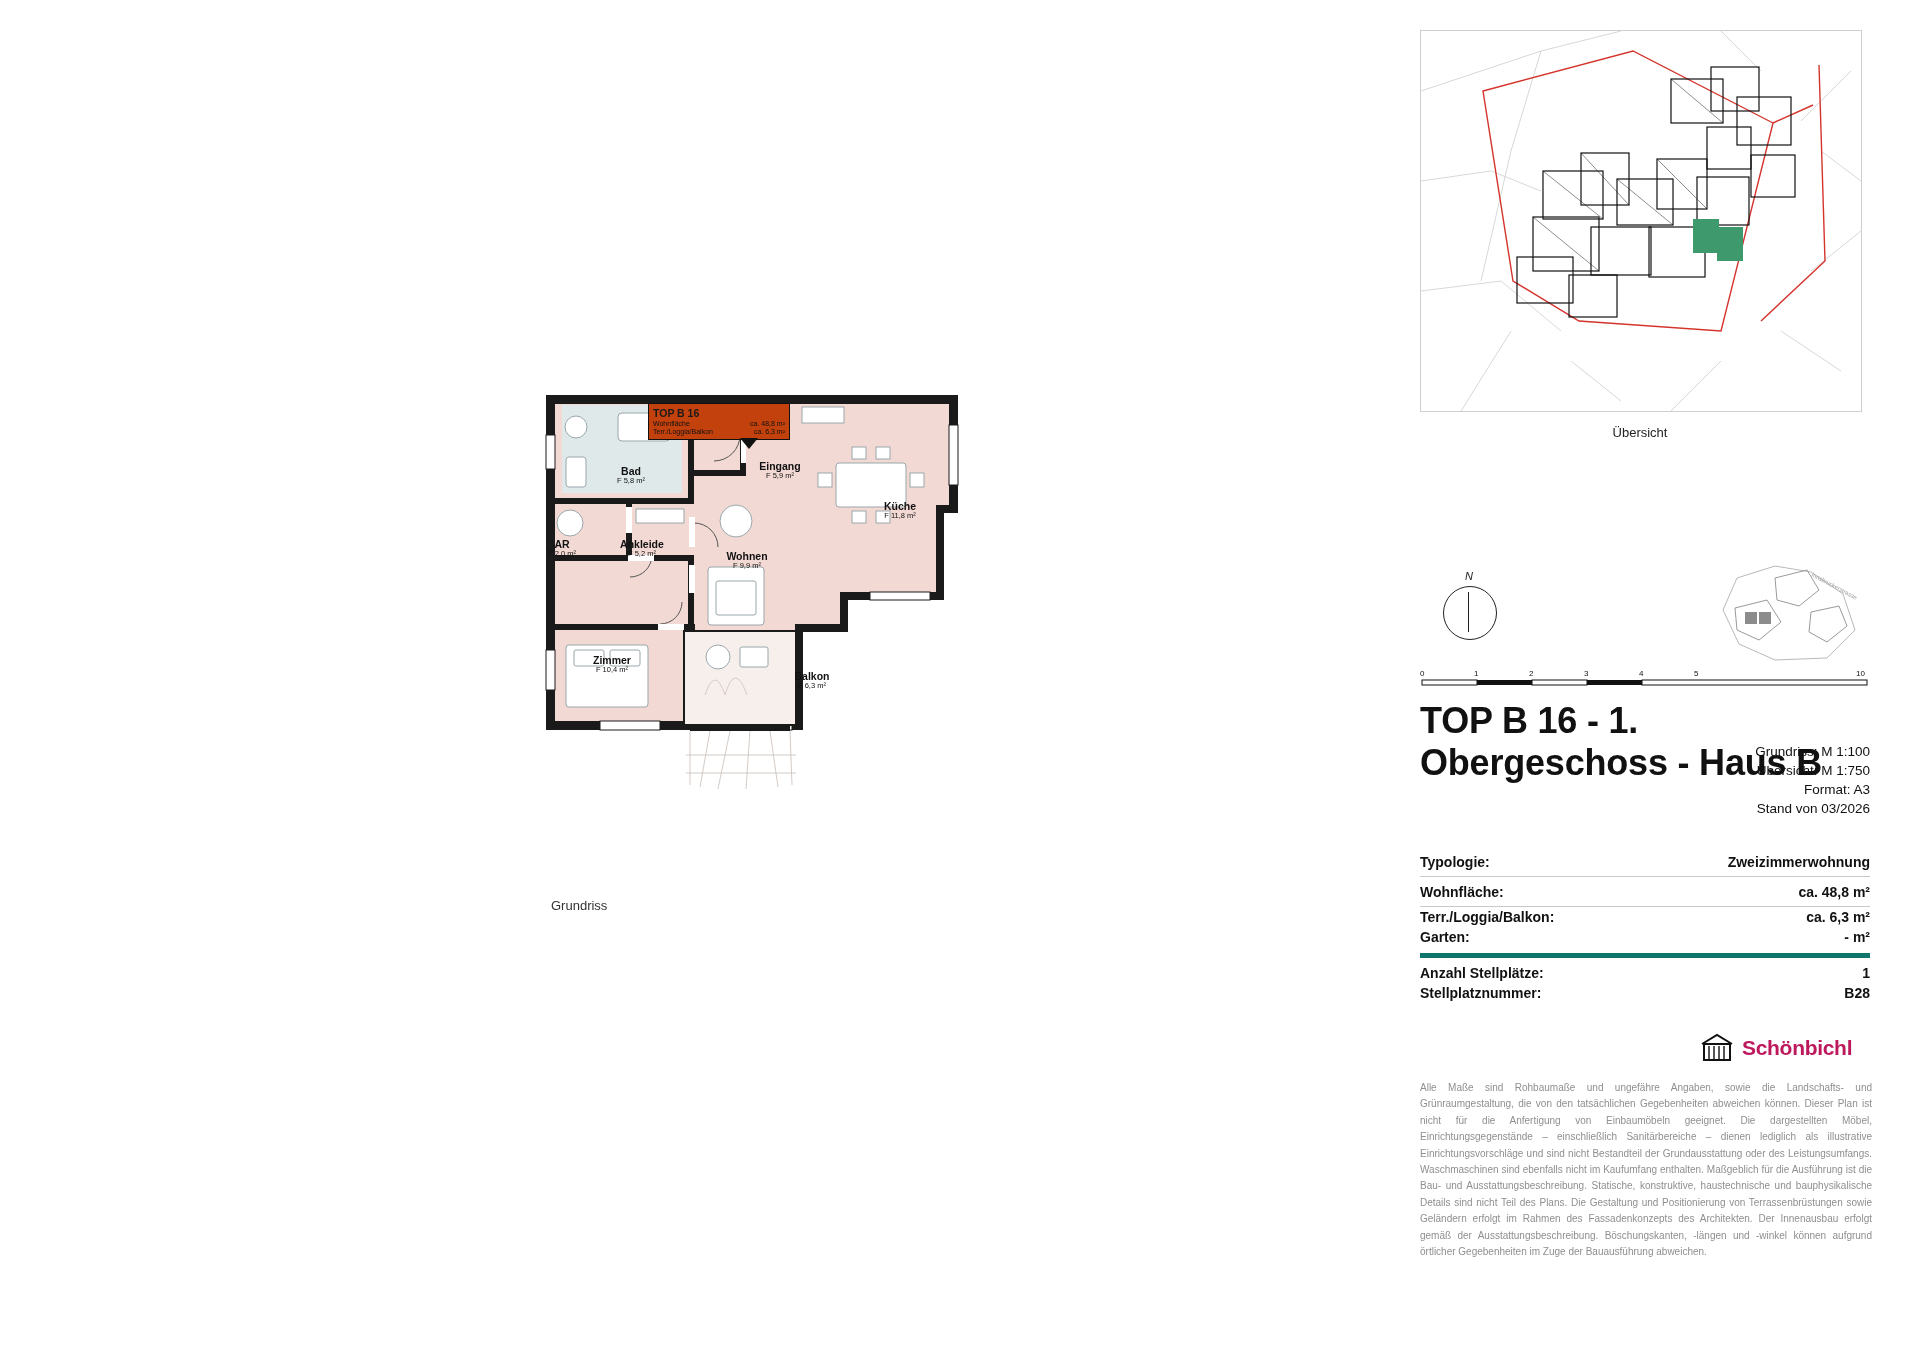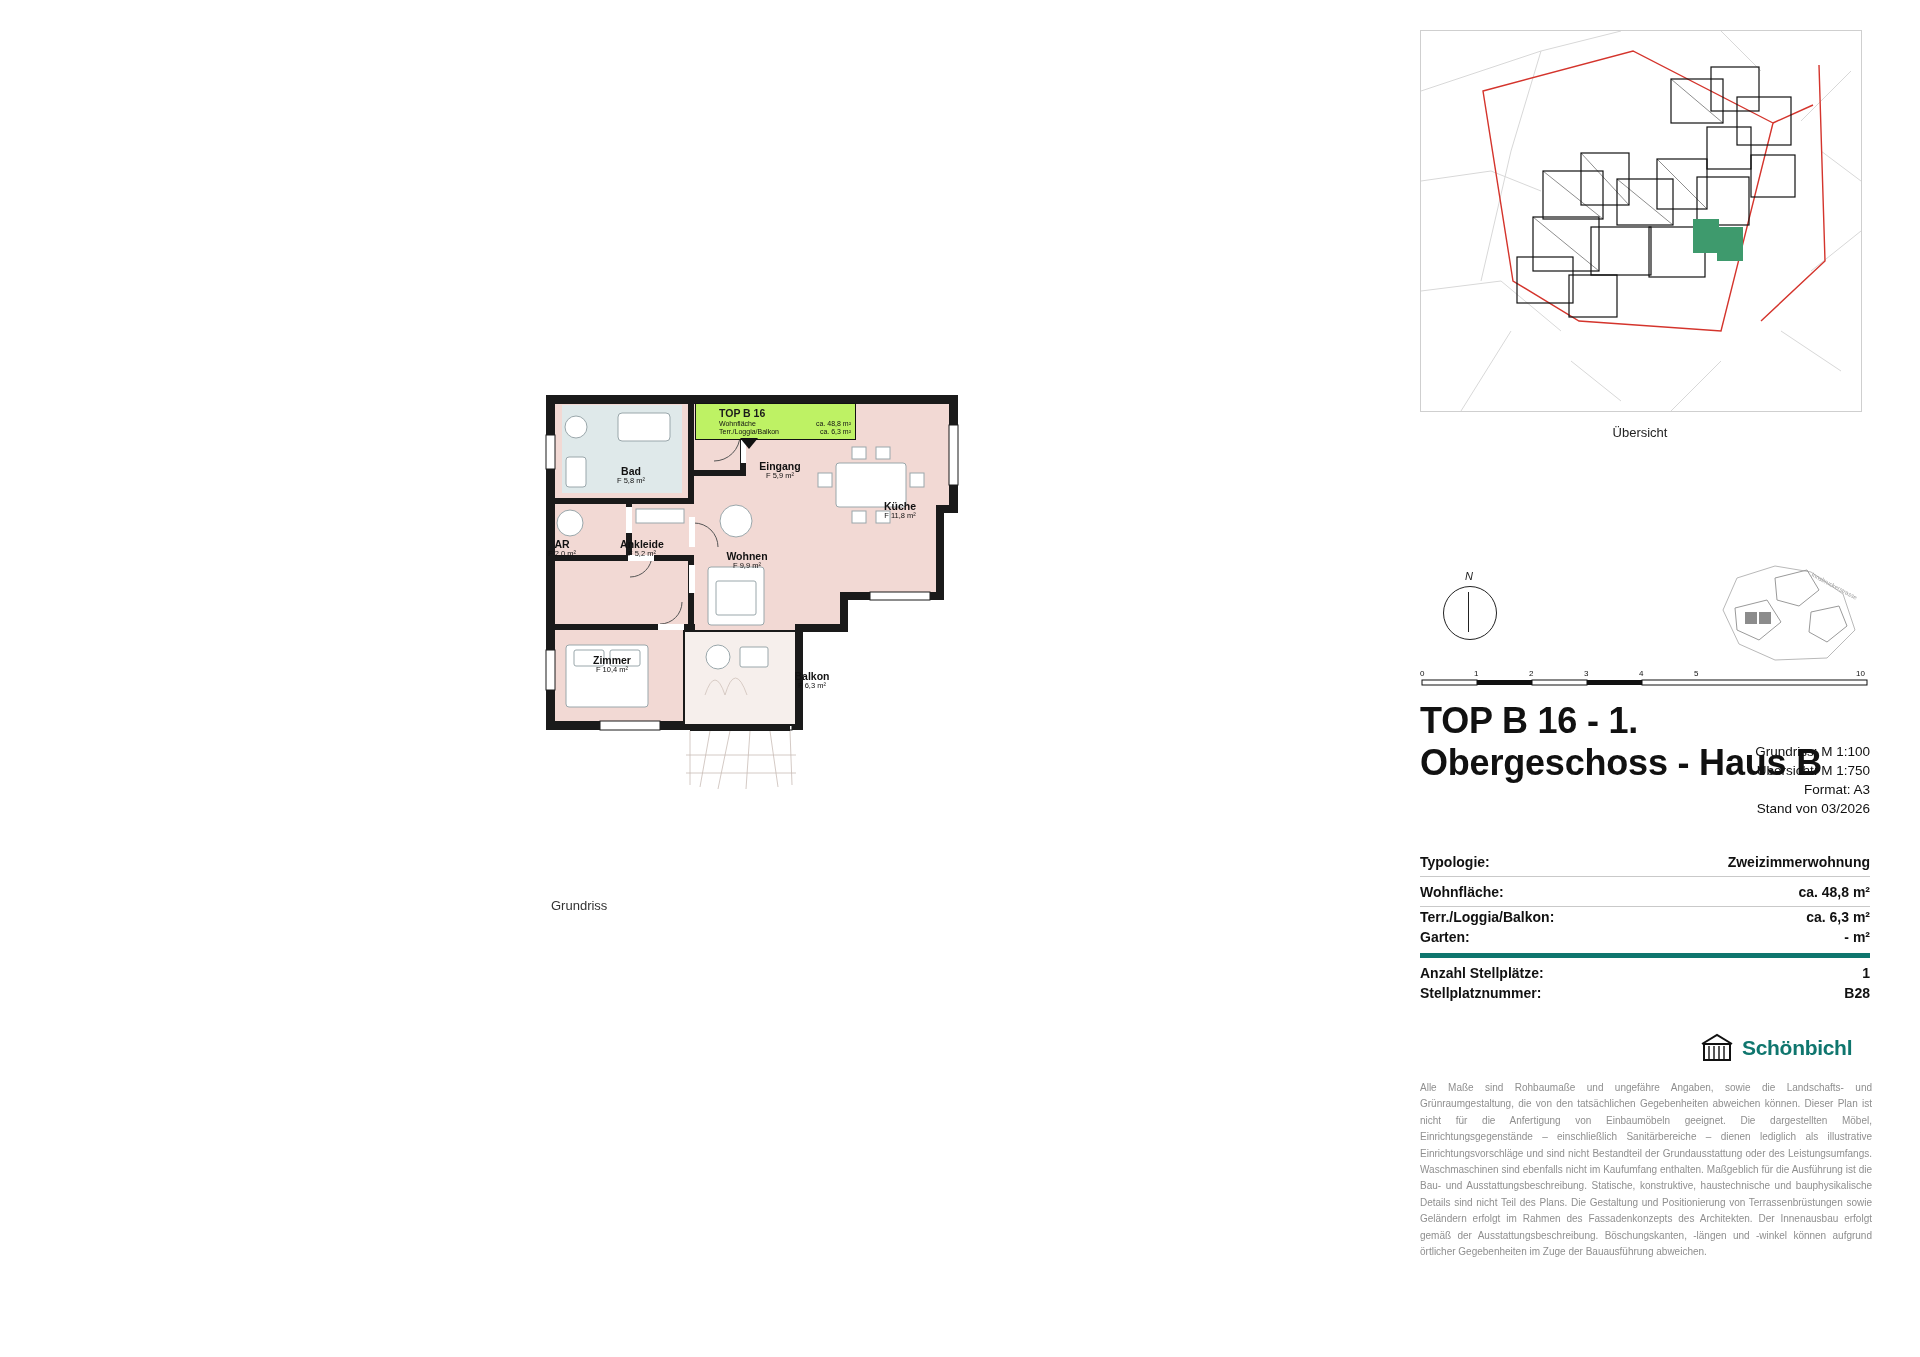--- a/index.html
+++ b/index.html
@@ -45,34 +45,34 @@
   }
 
   .spec-table{position:absolute;left:1420px;top:847px;width:450px;font-size:14px;color:#111;font-weight:bold;}
   .spec-row{display:flex;justify-content:space-between;padding:7px 0 6px 0;border-bottom:1px solid #c9c9c9;}
   .spec-group{border-bottom:5px solid #0f766e;padding-bottom:6px;}
   .spec-group .spec-row{border-bottom:none;padding:2px 0;}
   .spec-label{text-align:left;}
   .spec-value{text-align:right;}
 
   .brand{position:absolute;left:1700px;top:1028px;width:180px;height:40px;display:flex;align-items:center;gap:8px;}
-  .brand-name{font-size:21px;font-weight:bold;color:#0f766e;letter-spacing:-0.3px;}
+  .brand-name{font-size:21px;font-weight:bold;color:#be185d;letter-spacing:-0.3px;}
 
   .legal{
     position:absolute;left:1420px;top:1080px;width:452px;
     font-size:10px;line-height:16.4px;color:#8f8f8f;text-align:justify;
   }
 
   
   .plan-wrap{position:absolute;left:540px;top:395px;width:460px;height:470px;}
   .plan-caption{position:absolute;left:551px;top:898px;font-size:13px;color:#333;}
 
   .toplabel{
-    position:absolute;left:695px;top:403px;width:140px;height:35px;
-    border:1px solid #111;background:#bef264;padding-left:19px;
+    position:absolute;left:648px;top:403px;width:140px;height:35px;
+    border:1px solid #111;background:#c2410c;
   }
   .toplabel .t1{font-size:10.5px;font-weight:bold;padding:3px 0 0 4px;}
   .toplabel .rowline{display:flex;justify-content:space-between;font-size:7px;padding:1px 4px 0 4px;color:#111;}
   .pointer{
     position:absolute;left:740px;top:438px;width:0;height:0;
     border-left:9px solid transparent;border-right:9px solid transparent;border-top:11px solid #111;
   }
 
   .room-label{position:absolute;text-align:center;line-height:1.15;}
   .room-label .rn{font-size:10.5px;font-weight:bold;color:#111;}

